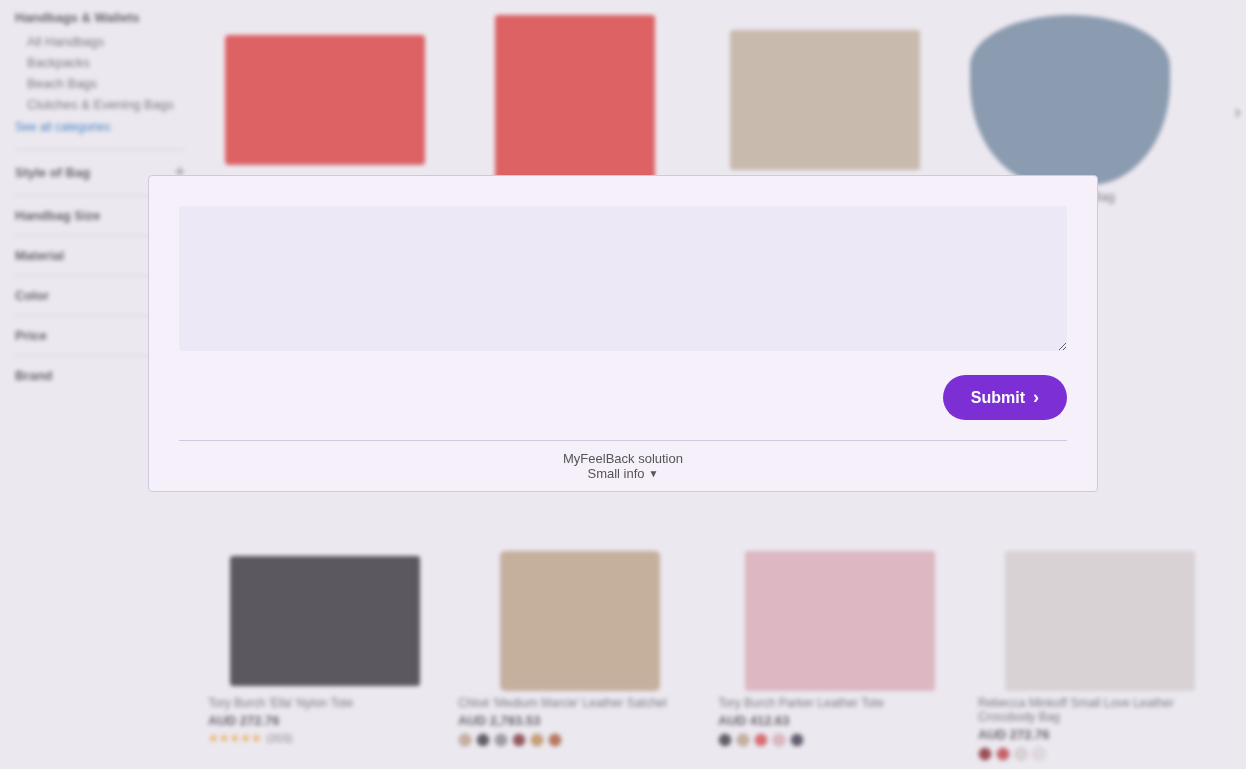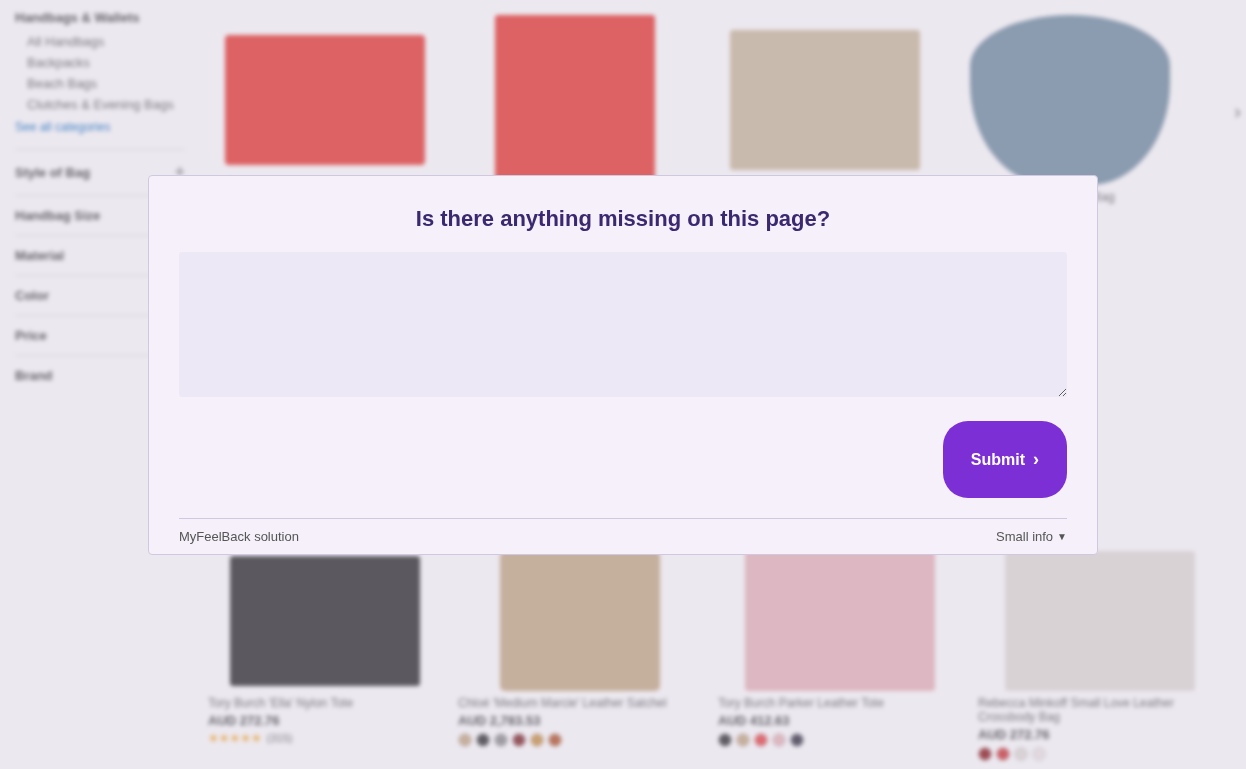--- a/index.html
+++ b/index.html
@@ -40,23 +40,23 @@
     .arrow-right { position: absolute; right: 5px; top: 100px; font-size: 20px; color: #555; cursor: pointer; z-index: 2; }
 
     
     .overlay { position: absolute; top: 0; left: 0; width: 100%; height: 100%; background: rgba(200,190,210,0.35); z-index: 10; backdrop-filter: blur(2px); }
 
     
     .modal { position: absolute; top: 175px; left: 148px; width: 950px; background: #f5f0fa; border: 1px solid #d0c8e0; border-radius: 4px; z-index: 20; padding: 30px 30px 0 30px; }
     .modal-question { font-size: 22px; color: #3a2870; font-weight: 600; text-align: center; margin-bottom: 20px; }
     .modal-textarea { width: 100%; height: 145px; background: #ede8f5; border: none; border-radius: 3px; resize: vertical; padding: 10px; font-size: 14px; color: #555; outline: none; }
     .modal-footer { display: flex; justify-content: flex-end; margin-top: 20px; margin-bottom: 20px; }
-    .submit-btn { background: #7b2fd4; color: #fff; border: none; border-radius: 25px; padding: 28px 28px; font-size: 16px; font-weight: 600; cursor: pointer; display: flex; align-items: center; gap: 8px; }
+    .submit-btn { background: #7b2fd4; color: #fff; border: none; border-radius: 25px; padding: 12px 28px; font-size: 16px; font-weight: 600; cursor: pointer; display: flex; align-items: center; gap: 8px; }
     .submit-btn .arrow { font-size: 18px; }
-    .modal-branding { display: flex; justify-content: space-between; align-items: center; border-top: 1px solid #d0c8e0; padding: 10px 0; margin-top: 5px; }
+    .modal-branding { display: flex; justify-content: space-between; align-items: center; border-top: 1px solid #d0c8e0; padding: 10px 0; margin-top: 5px; flex-direction: column; }
     .myfeelback-label { font-size: 13px; color: #555; }
     .more-info { font-size: 13px; color: #555; cursor: pointer; display: flex; align-items: center; gap: 4px; }
     .more-info-chevron { font-size: 10px; }
 
     
     .bag-red-envelope { width: 200px; height: 130px; background: #e8322a; border-radius: 4px; position: relative; }
     .bag-red-tote { width: 160px; height: 170px; background: #e8322a; border-radius: 3px; position: relative; }
     .bag-beige-crossbody { width: 190px; height: 140px; background: #c8b89a; border-radius: 3px; }
     .bag-blue-saddle { width: 200px; height: 170px; background: #6a8a9e; border-radius: 50% 50% 40% 40% / 30% 30% 60% 60%; }
     .bag-black-tote { width: 190px; height: 130px; background: #222; border-radius: 3px; }
@@ -195,21 +195,20 @@
         </div>
       </div>
     </div>
 
   </div>
 </div>
 
 <div class="overlay"></div>
 
 <div class="modal">
-  <div class="modal-question">Is there anything missing on this page?</div>
   <textarea class="modal-textarea" placeholder="" style=""></textarea>
   <div class="modal-footer">
     <button class="submit-btn">
       <span>Submit</span>
       <span class="arrow">›</span>
     </button>
   </div>
   <div class="modal-branding">
     <span class="myfeelback-label">MyFeelBack solution</span>
     <div class="more-info">

